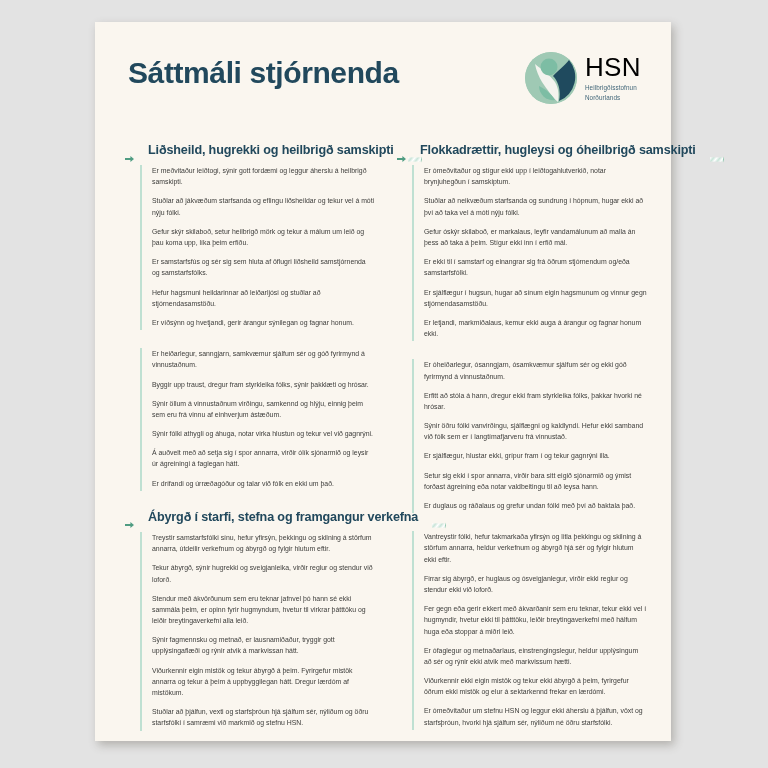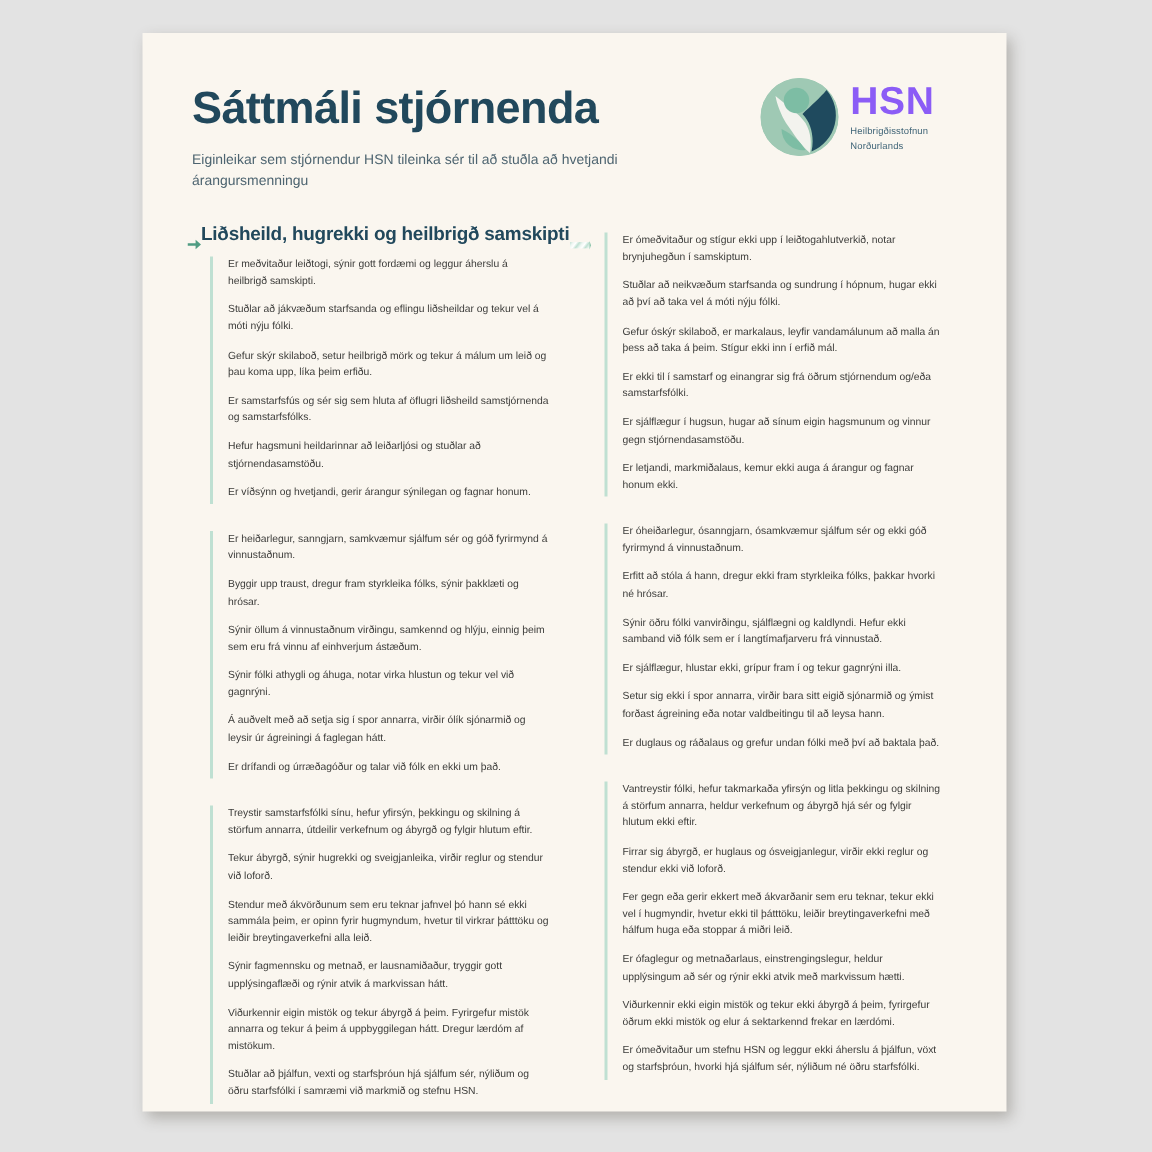--- a/index.html
+++ b/index.html
@@ -20,21 +20,21 @@
   }
 
   #page-sheet {
     position: absolute;
     left: 95px;
     top: 22px;
     width: 576px;
     height: 719px;
     background: #faf6ef;
     box-shadow: 3px 4px 9px rgba(80,72,62,0.33);
-    padding: 26px 42px 10px 30px;
+    padding: 26px 24px 10px 30px;
   }
 
   
   .header-row {
     display: flex;
     align-items: flex-start;
     justify-content: space-between;
     padding-left: 3px;
   }
   .header-text { padding-top: 8px; }
@@ -67,22 +67,22 @@
     width: 52px;
     height: 52px;
     border-radius: 50%;
     background: #9fc9b4;
     overflow: hidden;
     flex: none;
   }
   .logo-text-wrap { line-height: 1; }
   .logo-word {
     font-size: 26px;
-    font-weight: bold;
-    color: #8b5cf6;
+    font-weight: normal;
+    color: #000000;
     letter-spacing: 0.4px;
   }
   .logo-sub {
     margin-top: 4px;
     font-size: 6.3px;
     color: #3f6477;
     line-height: 1.35;
     letter-spacing: 0.1px;
   }
 
@@ -92,21 +92,22 @@
     gap: 22px;
     margin-top: 20px;
   }
   .column { width: 50%; }
 
   .section { margin-bottom: 18px; position: relative; }
 
   .section-head-row {
     display: flex;
     align-items: center;
-    gap: 0;
+    gap: 14px;
+    margin-top: 18px;
   }
   .arrow-head {
     flex: none;
     margin-top: 5px;
     width: 9px;
     height: 8px;
   }
   .section-title {
     font-size: 12.6px;
     font-weight: bold;
@@ -139,21 +140,20 @@
 </style>
 </head>
 <body>
 
 <div id="poster-canvas">
   <div id="page-sheet">
 
     <div class="header-row">
       <div class="header-text">
         <div class="poster-title">Sáttmáli stjórnenda</div>
-        <div class="poster-subtitle">Eiginleikar sem stjórnendur HSN tileinka sér til að stuðla að hvetjandi árangursmenningu</div>
       </div>
 
       <div class="logo-block">
         <div class="logo-mark">
           <svg width="52" height="52" viewBox="0 0 52 52">
             <circle cx="26" cy="26" r="26" fill="#9fc9b4"></circle>
             <path d="M44 8 A26 26 0 0 1 34 49 C36 40 34 30 28 24 C33 19 40 13 44 8 Z" fill="#1f4a5e"></path>
             <path d="M10 12 C17 18 25 23 30 30 C34 37 34 44 33 50 C27 45 22 37 17 30 C14 25 11 18 10 12 Z" fill="#f3f3ee"></path>
             <circle cx="24" cy="15" r="8.5" fill="#7dbda4"></circle>
             <path d="M14 34 A14 14 0 0 0 30 48 C26 42 22 38 14 34 Z" fill="#7dbda4"></path>
@@ -193,32 +193,52 @@
             <div class="section-body">
               <p class="bullet-para">Er heiðarlegur, sanngjarn, samkvæmur sjálfum sér og góð fyrirmynd á vinnustaðnum.</p>
               <p class="bullet-para">Byggir upp traust, dregur fram styrkleika fólks, sýnir þakklæti og hrósar.</p>
               <p class="bullet-para">Sýnir öllum á vinnustaðnum virðingu, samkennd og hlýju, einnig þeim sem eru frá vinnu af einhverjum ástæðum.</p>
               <p class="bullet-para">Sýnir fólki athygli og áhuga, notar virka hlustun og tekur vel við gagnrýni.</p>
               <p class="bullet-para">Á auðvelt með að setja sig í spor annarra, virðir ólík sjónarmið og leysir úr ágreiningi á faglegan hátt.</p>
               <p class="bullet-para">Er drífandi og úrræðagóður og talar við fólk en ekki um það.</p>
             </div>
           </div>
           <div class="section">
+            <div class="section-head-row">
+              <span class="arrow-head"><svg viewBox="0 0 9 8" width="9" height="8">
+                  <path d="M0 3.1 H5.4 V0.9 L9 4 L5.4 7.1 V4.9 H0 Z" fill="#4f9c82"></path>
+                </svg></span>
+              <div class="section-title">Ábyrgð í starfi, stefna og framgangur verkefna</div>
+              <div class="head-rule"><svg viewBox="0 0 200 7" preserveAspectRatio="none" width="100%" height="7">
+                  <rect x="0" y="1.4" width="188" height="4.2" fill="url(#hatch)"></rect>
+                  <path d="M186 0.6 L200 3.5 L186 6.4 Z" fill="#8cc5ac"></path>
+                </svg></div>
+            </div>
             <div class="section-body">
               <p class="bullet-para">Treystir samstarfsfólki sínu, hefur yfirsýn, þekkingu og skilning á störfum annarra, útdeilir verkefnum og ábyrgð og fylgir hlutum eftir.</p>
               <p class="bullet-para">Tekur ábyrgð, sýnir hugrekki og sveigjanleika, virðir reglur og stendur við loforð.</p>
               <p class="bullet-para">Stendur með ákvörðunum sem eru teknar jafnvel þó hann sé ekki sammála þeim, er opinn fyrir hugmyndum, hvetur til virkrar þátttöku og leiðir breytingaverkefni alla leið.</p>
               <p class="bullet-para">Sýnir fagmennsku og metnað, er lausnamiðaður, tryggir gott upplýsingaflæði og rýnir atvik á markvissan hátt.</p>
               <p class="bullet-para">Viðurkennir eigin mistök og tekur ábyrgð á þeim. Fyrirgefur mistök annarra og tekur á þeim á uppbyggilegan hátt. Dregur lærdóm af mistökum.</p>
               <p class="bullet-para">Stuðlar að þjálfun, vexti og starfsþróun hjá sjálfum sér, nýliðum og öðru starfsfólki í samræmi við markmið og stefnu HSN.</p>
             </div>
           </div>
         </div>
         <div class="column">
           <div class="section">
+            <div class="section-head-row">
+              <span class="arrow-head"><svg viewBox="0 0 9 8" width="9" height="8">
+                  <path d="M0 3.1 H5.4 V0.9 L9 4 L5.4 7.1 V4.9 H0 Z" fill="#4f9c82"></path>
+                </svg></span>
+              <div class="section-title">Flokkadrættir, hugleysi og óheilbrigð samskipti</div>
+              <div class="head-rule"><svg viewBox="0 0 200 7" preserveAspectRatio="none" width="100%" height="7">
+                  <rect x="0" y="1.4" width="188" height="4.2" fill="url(#hatch)"></rect>
+                  <path d="M186 0.6 L200 3.5 L186 6.4 Z" fill="#8cc5ac"></path>
+                </svg></div>
+            </div>
             <div class="section-body">
               <p class="bullet-para">Er ómeðvitaður og stígur ekki upp í leiðtogahlutverkið, notar brynjuhegðun í samskiptum.</p>
               <p class="bullet-para">Stuðlar að neikvæðum starfsanda og sundrung í hópnum, hugar ekki að því að taka vel á móti nýju fólki.</p>
               <p class="bullet-para">Gefur óskýr skilaboð, er markalaus, leyfir vandamálunum að malla án þess að taka á þeim. Stígur ekki inn í erfið mál.</p>
               <p class="bullet-para">Er ekki til í samstarf og einangrar sig frá öðrum stjórnendum og/eða samstarfsfólki.</p>
               <p class="bullet-para">Er sjálflægur í hugsun, hugar að sínum eigin hagsmunum og vinnur gegn stjórnendasamstöðu.</p>
               <p class="bullet-para">Er letjandi, markmiðalaus, kemur ekki auga á árangur og fagnar honum ekki.</p>
             </div>
           </div>
           <div class="section">

